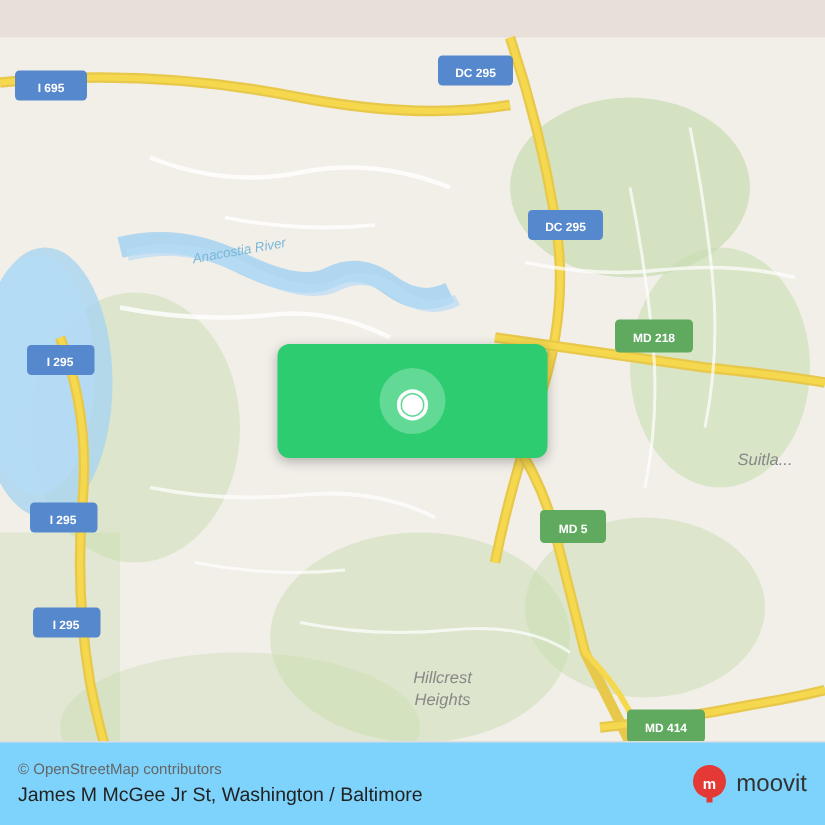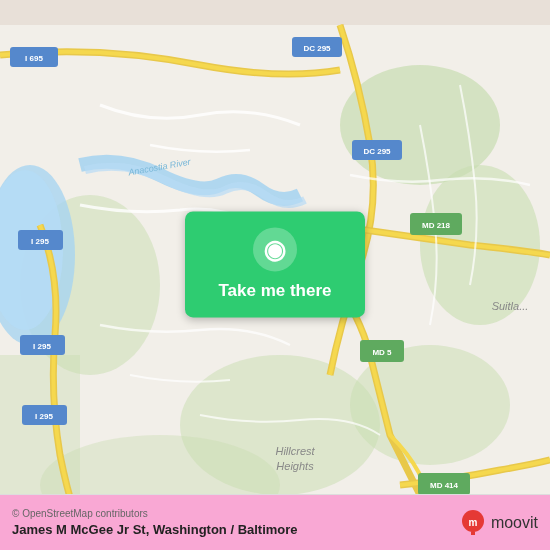--- a/index.html
+++ b/index.html
@@ -24,21 +24,21 @@
     .map-svg {
       position: absolute;
       top: 0; left: 0;
       width: 100%; height: 100%;
     }
 
     
     .bottom-bar {
       position: absolute;
       bottom: 0; left: 0; right: 0;
-      background: #f9a8d4;
+      background: #7dd3fc;
       padding: 10px 12px 10px 12px;
       display: flex;
       align-items: center;
       justify-content: space-between;
       border-top: 1px solid #ddd;
       height: 56px;
     }
 
     .bottom-bar-left {
       display: flex;
@@ -46,21 +46,21 @@
     }
 
     .attribution {
       font-size: 10px;
       color: #666;
       margin-bottom: 3px;
     }
 
     .location-name {
       font-size: 13px;
-      font-weight: bold;
+      font-weight: normal;
       color: #222;
     }
 
     .moovit-logo {
       display: flex;
       align-items: center;
       gap: 4px;
     }
 
     .moovit-icon {
@@ -199,21 +199,20 @@
 
     <text x="510" y="285" text-anchor="middle" fill="#888" font-size="11" font-style="italic">Suitla...</text>
 
     <text x="160" y="145" text-anchor="middle" fill="#7ab8d8" font-size="9" font-style="italic" transform="rotate(-10, 160, 145)">Anacostia River</text>
   </svg>
 
   <button class="take-me-there-btn">
     <div class="pin-icon">
       <span class="pin-inner">◉</span>
     </div>
-    <span>Take me there</span>
   </button>
 
   <div class="bottom-bar">
     <div class="bottom-bar-left">
       <span class="attribution">© OpenStreetMap contributors</span>
       <span class="location-name">James M McGee Jr St, Washington / Baltimore</span>
     </div>
 
     <div class="moovit-logo">
 

